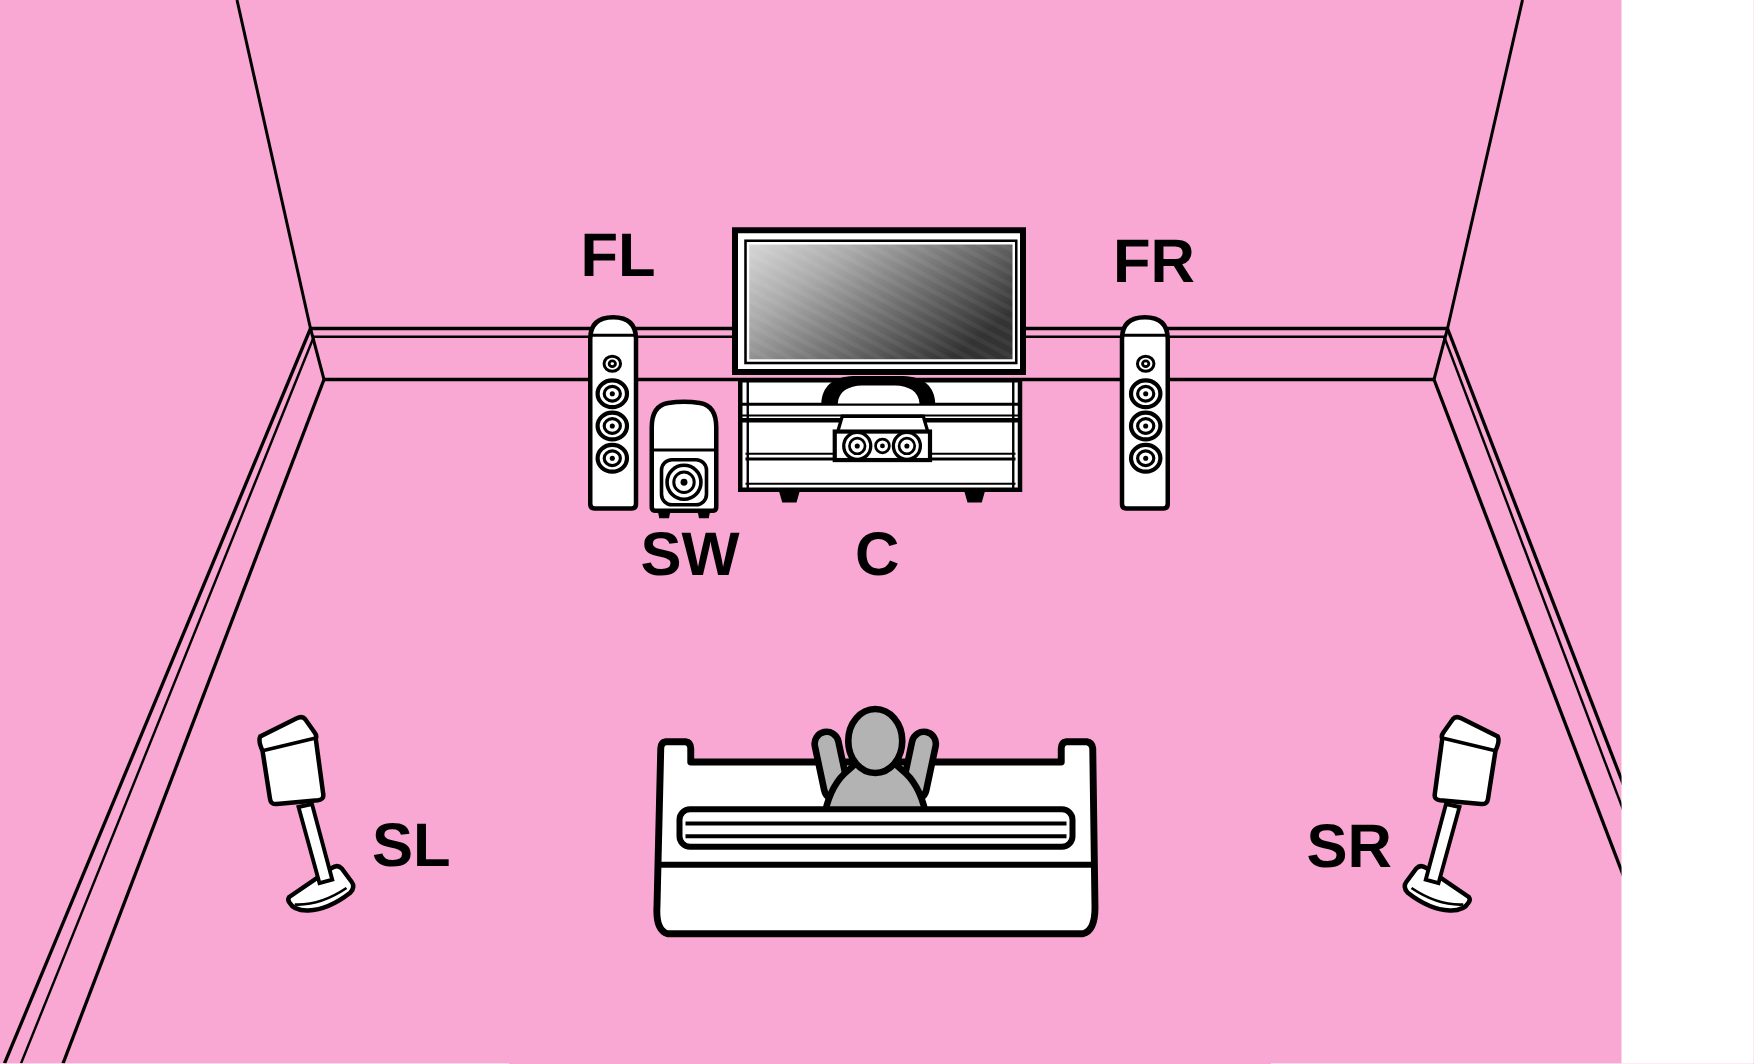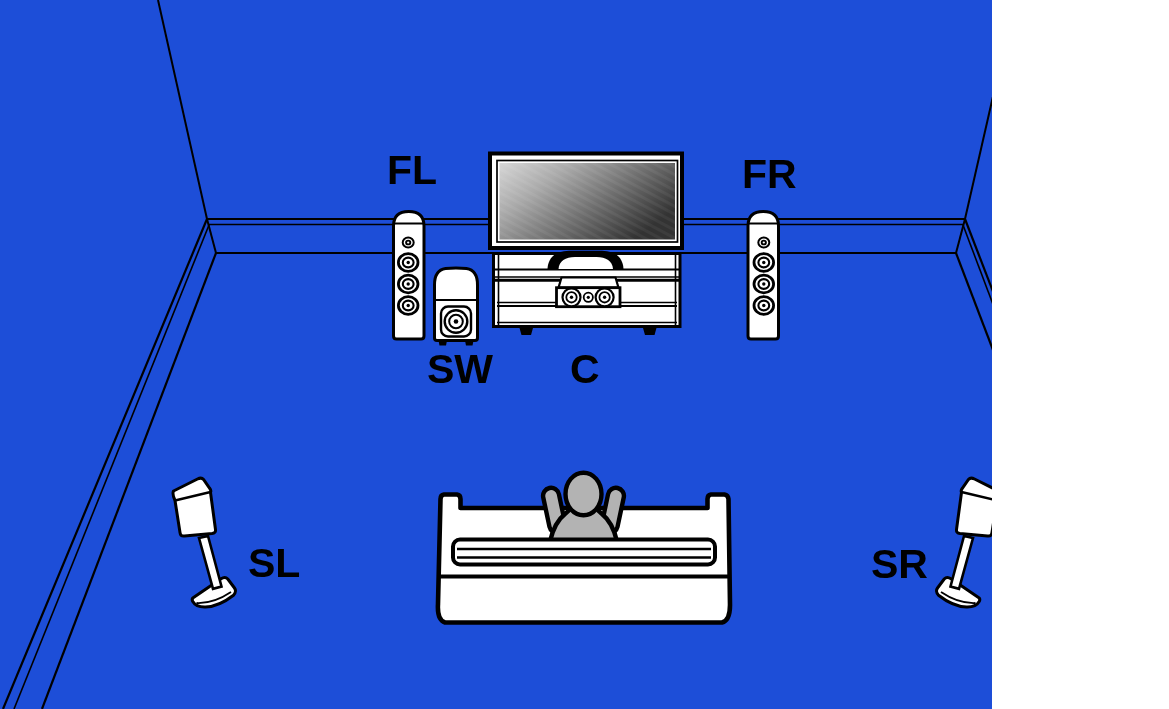--- a/index.html
+++ b/index.html
@@ -1,16 +1,16 @@
 <!DOCTYPE html>
 <html><head>
 <meta charset="utf-8">
 <style>
   html,body{margin:0;padding:0;background:#fff;}
-  #stage{width:992px;height:709px;position:relative;background:#1d4ed8;overflow:hidden;}
+  #stage{width:1081px;height:709px;position:relative;background:#f9a8d4;overflow:hidden;}
   svg{display:block;}
   text.lbl{font-family:"Liberation Sans",sans-serif;font-weight:bold;fill:#000;}
 </style>
 </head>
 <body>
 
 <div id="stage">
 <svg width="1169" height="709" viewBox="0 0 1169 709" xmlns="http://www.w3.org/2000/svg">
   <defs>
     <linearGradient id="scr" x1="0" y1="0" x2="1" y2="0.6">

